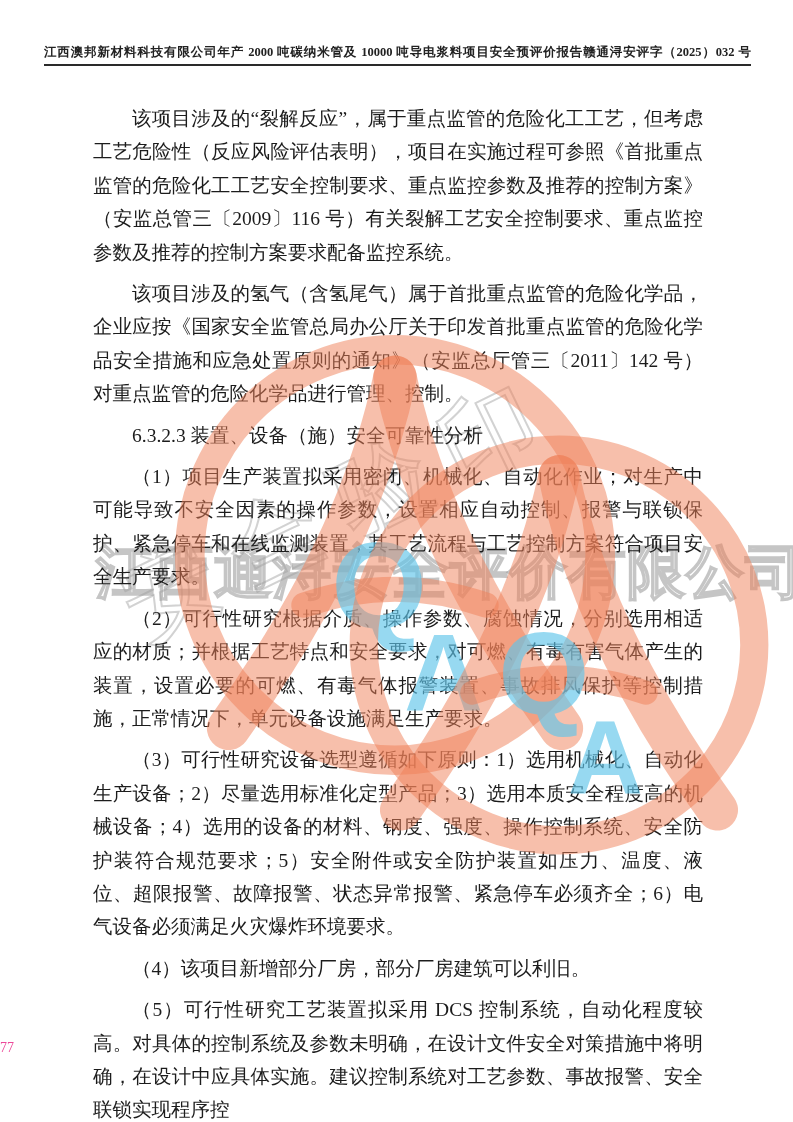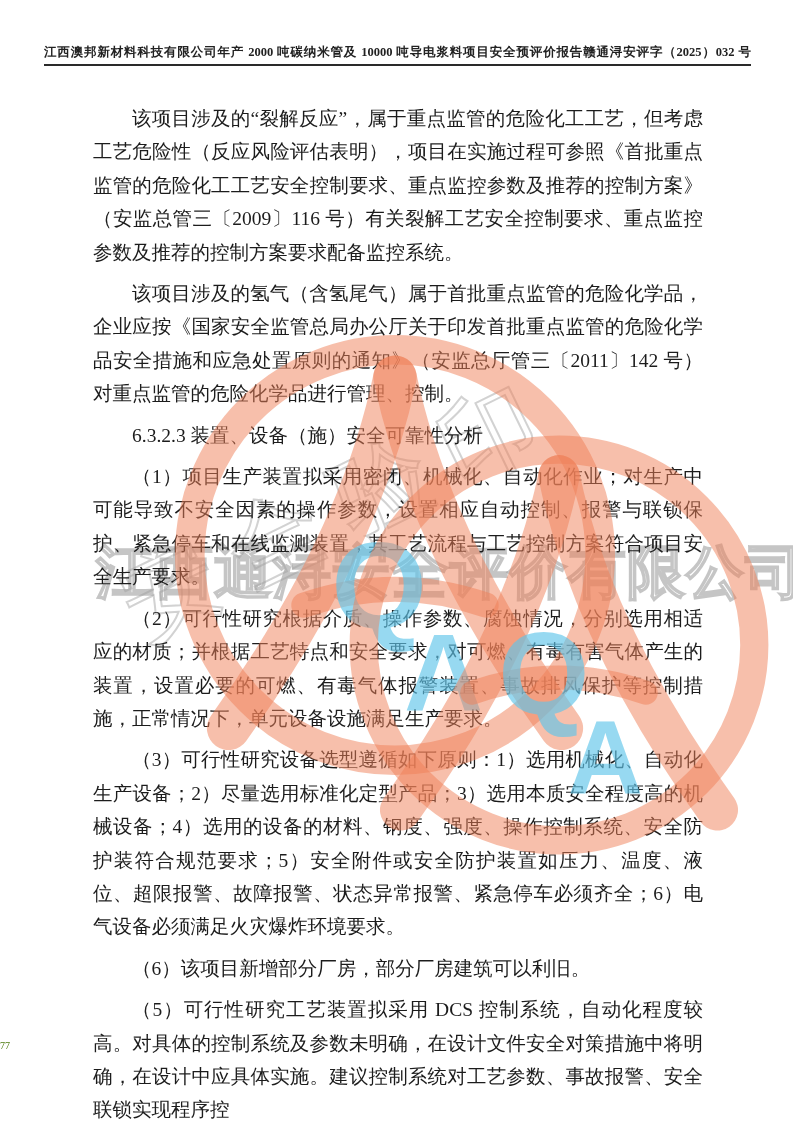--- a/index.html
+++ b/index.html
@@ -28,21 +28,21 @@
     font-size:19.5px;line-height:33.4px;
     color:#1c1c1c;
     text-align:justify;
     z-index:1;
   }
   .body-text .block{margin:8px;text-indent:2em;}
   .body-text .heading{font-weight:normal;}
   
   .page-number{
     position:absolute;left:0;right:0;top:1040px;
-    font-size:10px;color:#4d7c0f;
+    font-size:14px;color:#ec4899;
     z-index:1;
   }
   
   .wm-under{position:absolute;inset:0;z-index:0;pointer-events:none;}
   .wm-over{position:absolute;inset:0;z-index:2;pointer-events:none;}
   .wm-company{
     position:absolute;left:96px;top:534px;width:700px;
     font-size:58px;font-weight:bold;letter-spacing:1px;
     white-space:nowrap;
     color:transparent;
@@ -71,21 +71,21 @@
 
   <div class="report-header">江西澳邦新材料科技有限公司年产 2000 吨碳纳米管及 10000 吨导电浆料项目安全预评价报告赣通浔安评字（2025）032 号</div>
 
   <div class="body-text">
     <p class="block">该项目涉及的“裂解反应”，属于重点监管的危险化工工艺，但考虑工艺危险性（反应风险评估表明），项目在实施过程可参照《首批重点监管的危险化工工艺安全控制要求、重点监控参数及推荐的控制方案》（安监总管三〔2009〕116 号）有关裂解工艺安全控制要求、重点监控参数及推荐的控制方案要求配备监控系统。</p>
     <p class="block">该项目涉及的氢气（含氢尾气）属于首批重点监管的危险化学品，企业应按《国家安全监管总局办公厅关于印发首批重点监管的危险化学品安全措施和应急处置原则的通知》（安监总厅管三〔2011〕142 号）对重点监管的危险化学品进行管理、控制。</p>
     <p class="block heading">6.3.2.3 装置、设备（施）安全可靠性分析</p>
     <p class="block">（1）项目生产装置拟采用密闭、机械化、自动化作业；对生产中可能导致不安全因素的操作参数，设置相应自动控制、报警与联锁保护、紧急停车和在线监测装置，其工艺流程与工艺控制方案符合项目安全生产要求。</p>
     <p class="block">（2）可行性研究根据介质、操作参数、腐蚀情况，分别选用相适应的材质；并根据工艺特点和安全要求，对可燃、有毒有害气体产生的装置，设置必要的可燃、有毒气体报警装置、事故排风保护等控制措施，正常情况下，单元设备设施满足生产要求。</p>
     <p class="block">（3）可行性研究设备选型遵循如下原则：1）选用机械化、自动化生产设备；2）尽量选用标准化定型产品；3）选用本质安全程度高的机械设备；4）选用的设备的材料、钢度、强度、操作控制系统、安全防护装符合规范要求；5）安全附件或安全防护装置如压力、温度、液位、超限报警、故障报警、状态异常报警、紧急停车必须齐全；6）电气设备必须满足火灾爆炸环境要求。</p>
-    <p class="block">（6）该项目新增部分厂房，部分厂房建筑可以利旧。</p>
+    <p class="block">（4）该项目新增部分厂房，部分厂房建筑可以利旧。</p>
     <p class="block">（5）可行性研究工艺装置拟采用 DCS 控制系统，自动化程度较高。对具体的控制系统及参数未明确，在设计文件安全对策措施中将明确，在设计中应具体实施。建议控制系统对工艺参数、事故报警、安全联锁实现程序控</p>
   </div>
 
   <div class="wm-over">
     <svg class="wm-svg" width="793" height="1122" viewBox="0 0 793 1122">
       <defs>
         <g id="qa-logo">
 
           <circle cx="100" cy="100" r="90" fill="none" stroke="rgba(240,128,88,0.5)" stroke-width="13"></circle>
 

